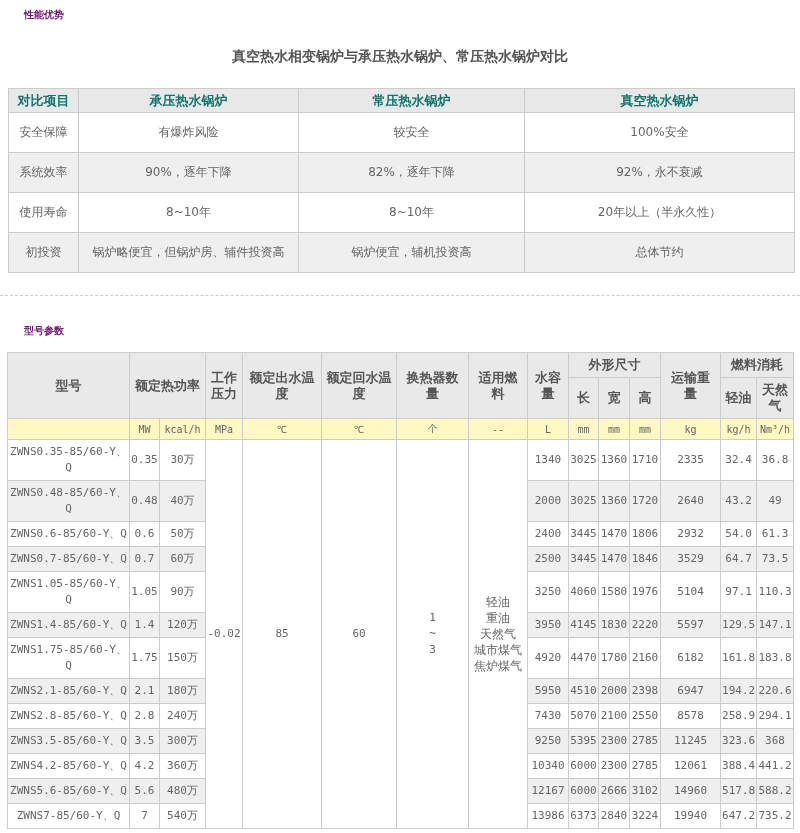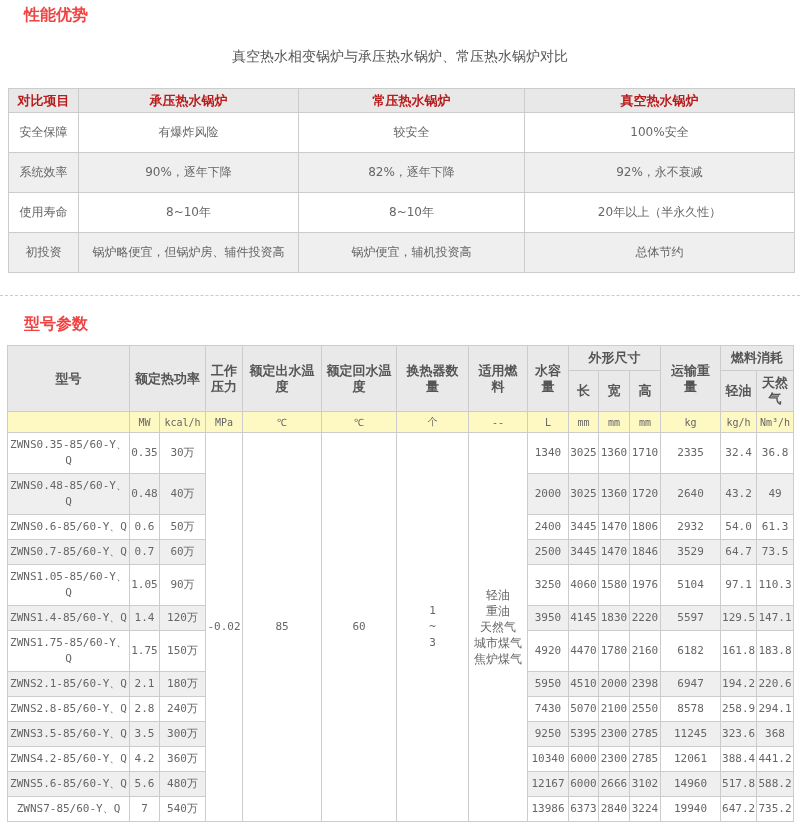--- a/index.html
+++ b/index.html
@@ -3,40 +3,40 @@
 <meta charset="utf-8">
 <style>
   * { box-sizing: border-box; }
   html,body { margin:0; padding:0; }
   body {
     width:800px; height:833px; background:#ffffff;
     font-family:"DejaVu Sans", sans-serif; color:#666;
     overflow:hidden;
   }
   .section-heading {
-    color:#ef4444; font-size:16px; font-weight:bold;
+    color:#701a75; font-size:10px; font-weight:bold;
     margin:6px 0 0 24px; line-height:18px;
   }
   .cmp-title {
-    text-align:center; font-weight:normal; font-size:14px; color:#555;
+    text-align:center; font-weight:bold; font-size:14px; color:#555;
     margin-top:24px;
   }
   table { border-collapse:collapse; table-layout:fixed; }
   
   table.cmp { width:786px; margin:22px 0 0 8px; border:1px solid #a8a8a8; }
   table.cmp th, table.cmp td { border:1px solid #cccccc; text-align:center; }
   table.cmp th {
-    background:#e8e8e8; color:#b91c1c; font-size:13px; font-weight:bold;
+    background:#e8e8e8; color:#0f766e; font-size:13px; font-weight:bold;
     height:24px; padding:2px 4px;
   }
   table.cmp td { font-size:12px; color:#666; padding:11px 4px; height:23px; }
   table.cmp tbody tr:nth-child(even) td { background:#efefef; }
   
   .divider { border:none; border-top:1px dashed #cccccc; margin:22px 0 0 0; width:800px; }
-  .heading2 { margin-top:19px; }
+  .heading2 { margin-top:26px; }
   
   table.spec { width:786px; margin:12px 0 0 7px; border:1px solid #a8a8a8; }
   table.spec th, table.spec td { border:1px solid #cccccc; text-align:center; vertical-align:middle; }
   table.spec th {
     background:#e9e9e9; color:#555; font-size:13px; font-weight:bold;
     padding:4px 4px; line-height:16px;
   }
   table.spec tr.hrowA th { height:24px; }
   table.spec td.unit {
     background:#fef9c3; color:#666;

